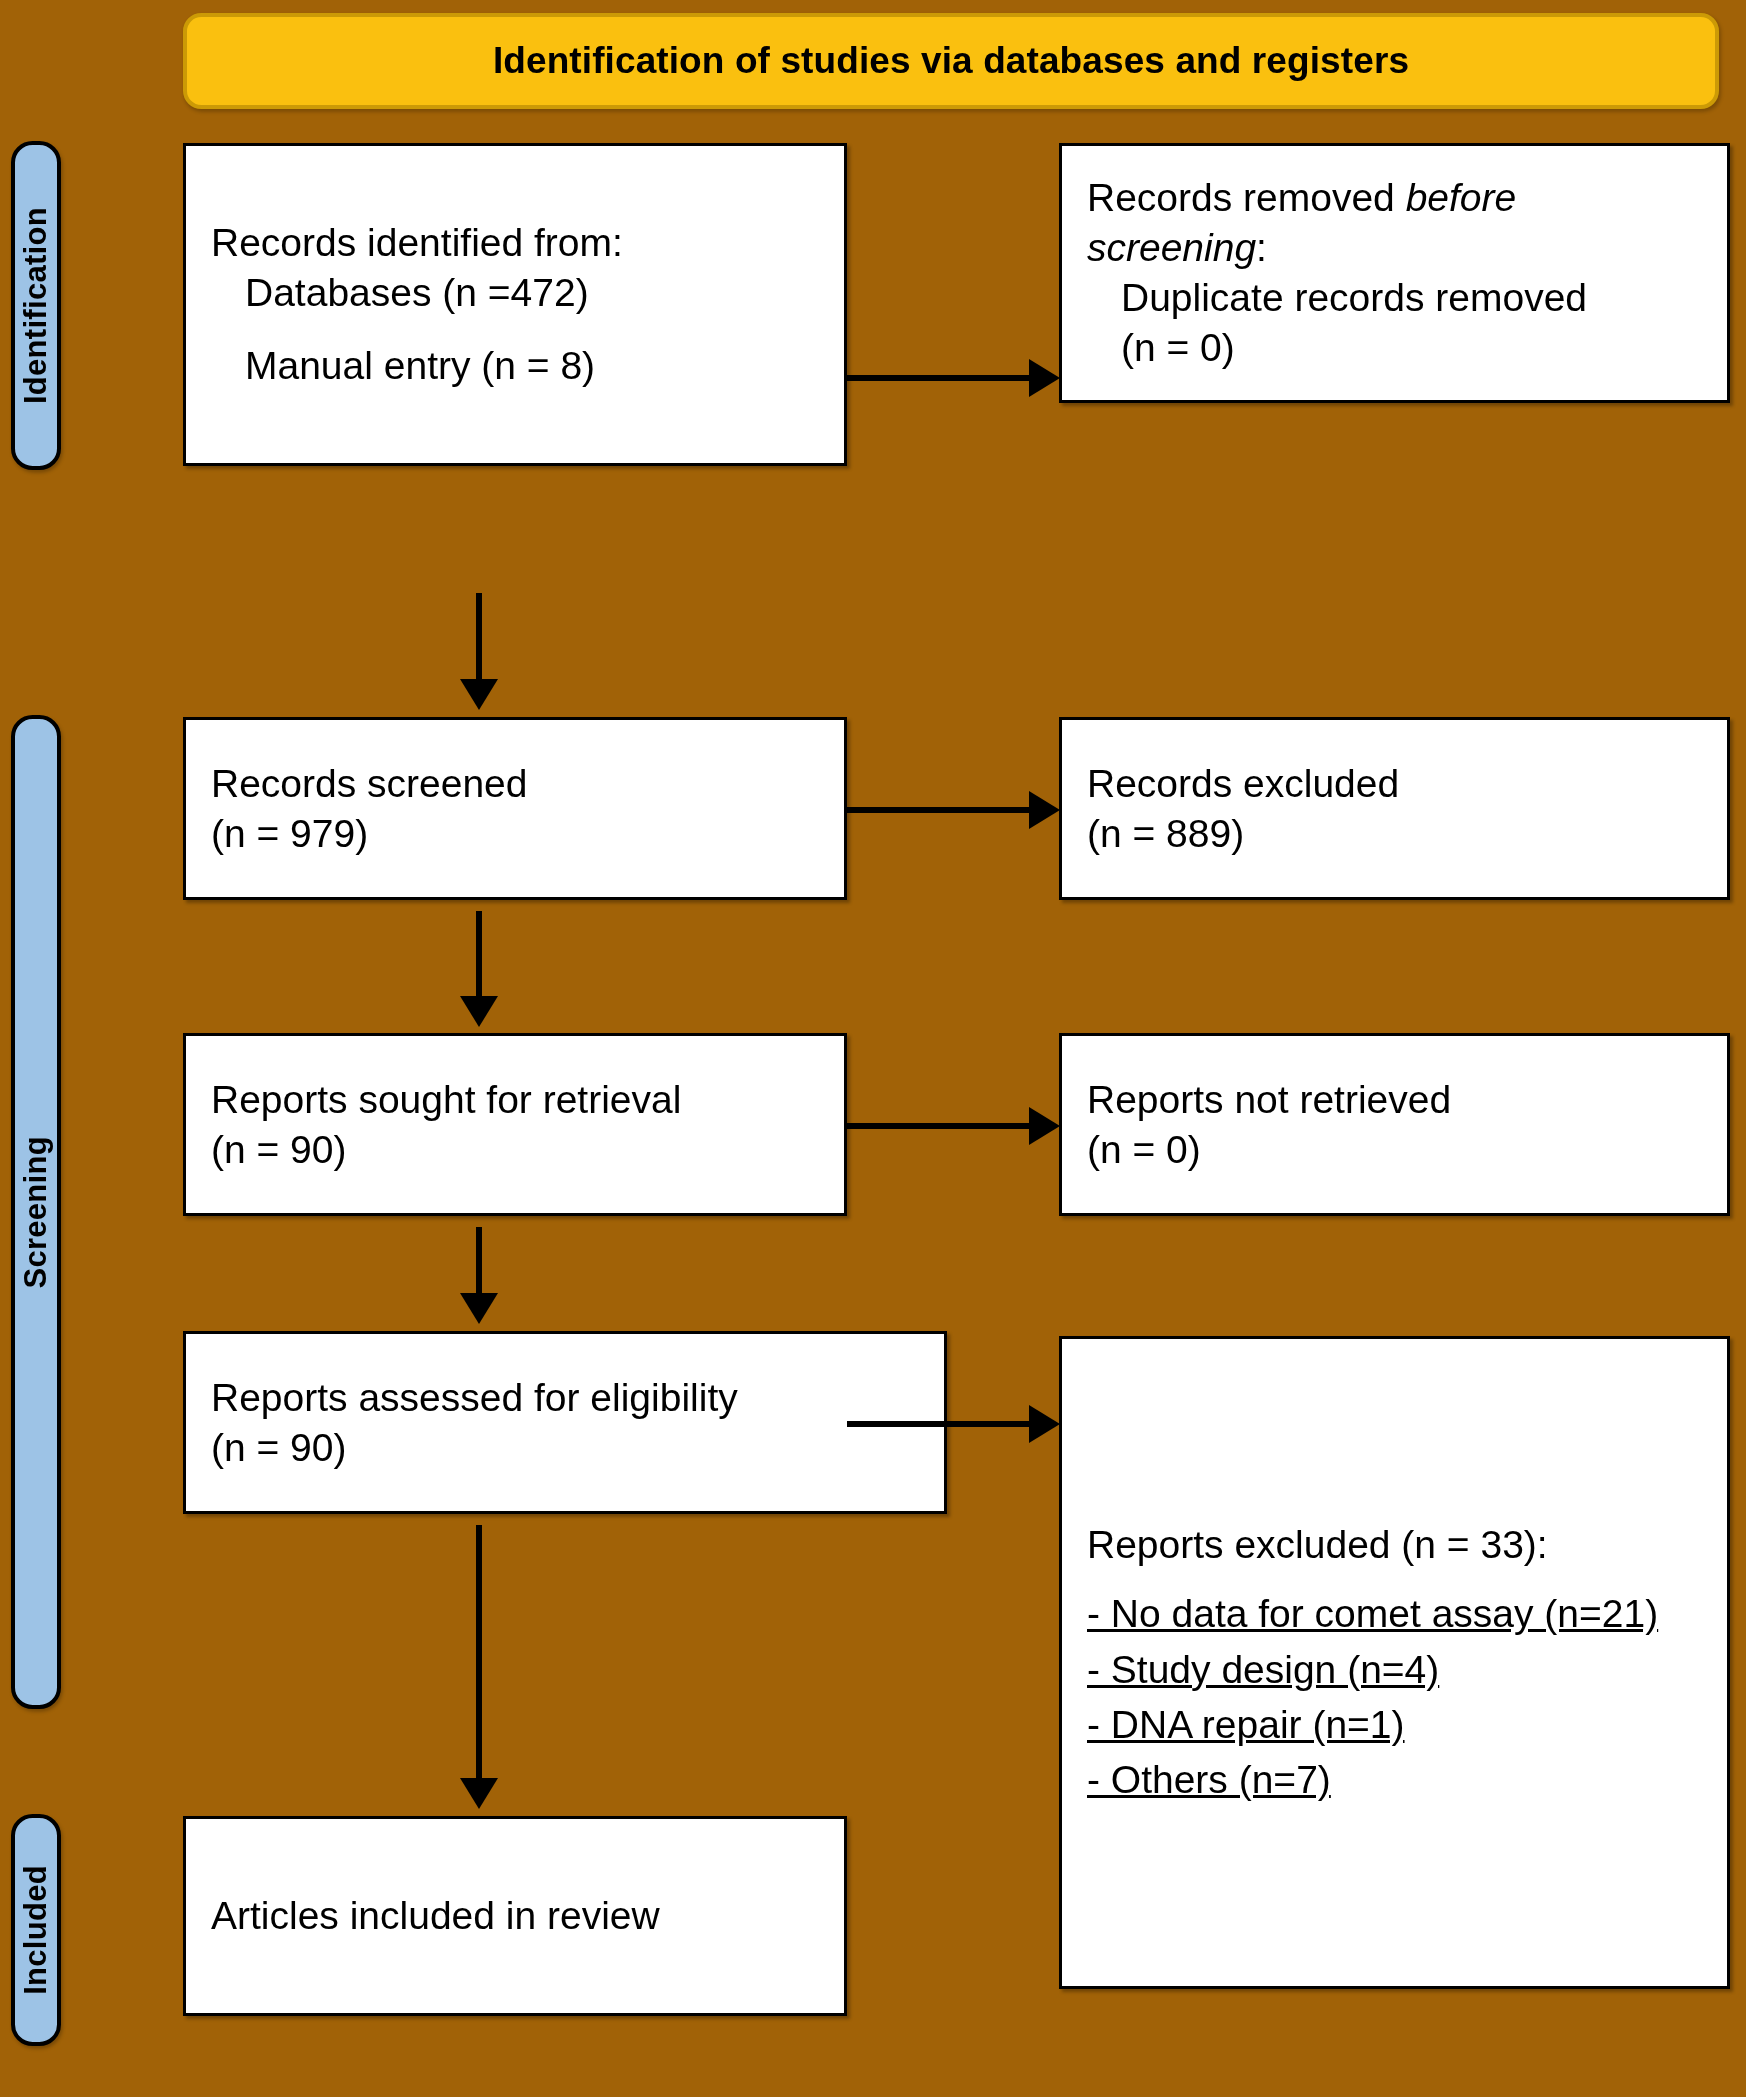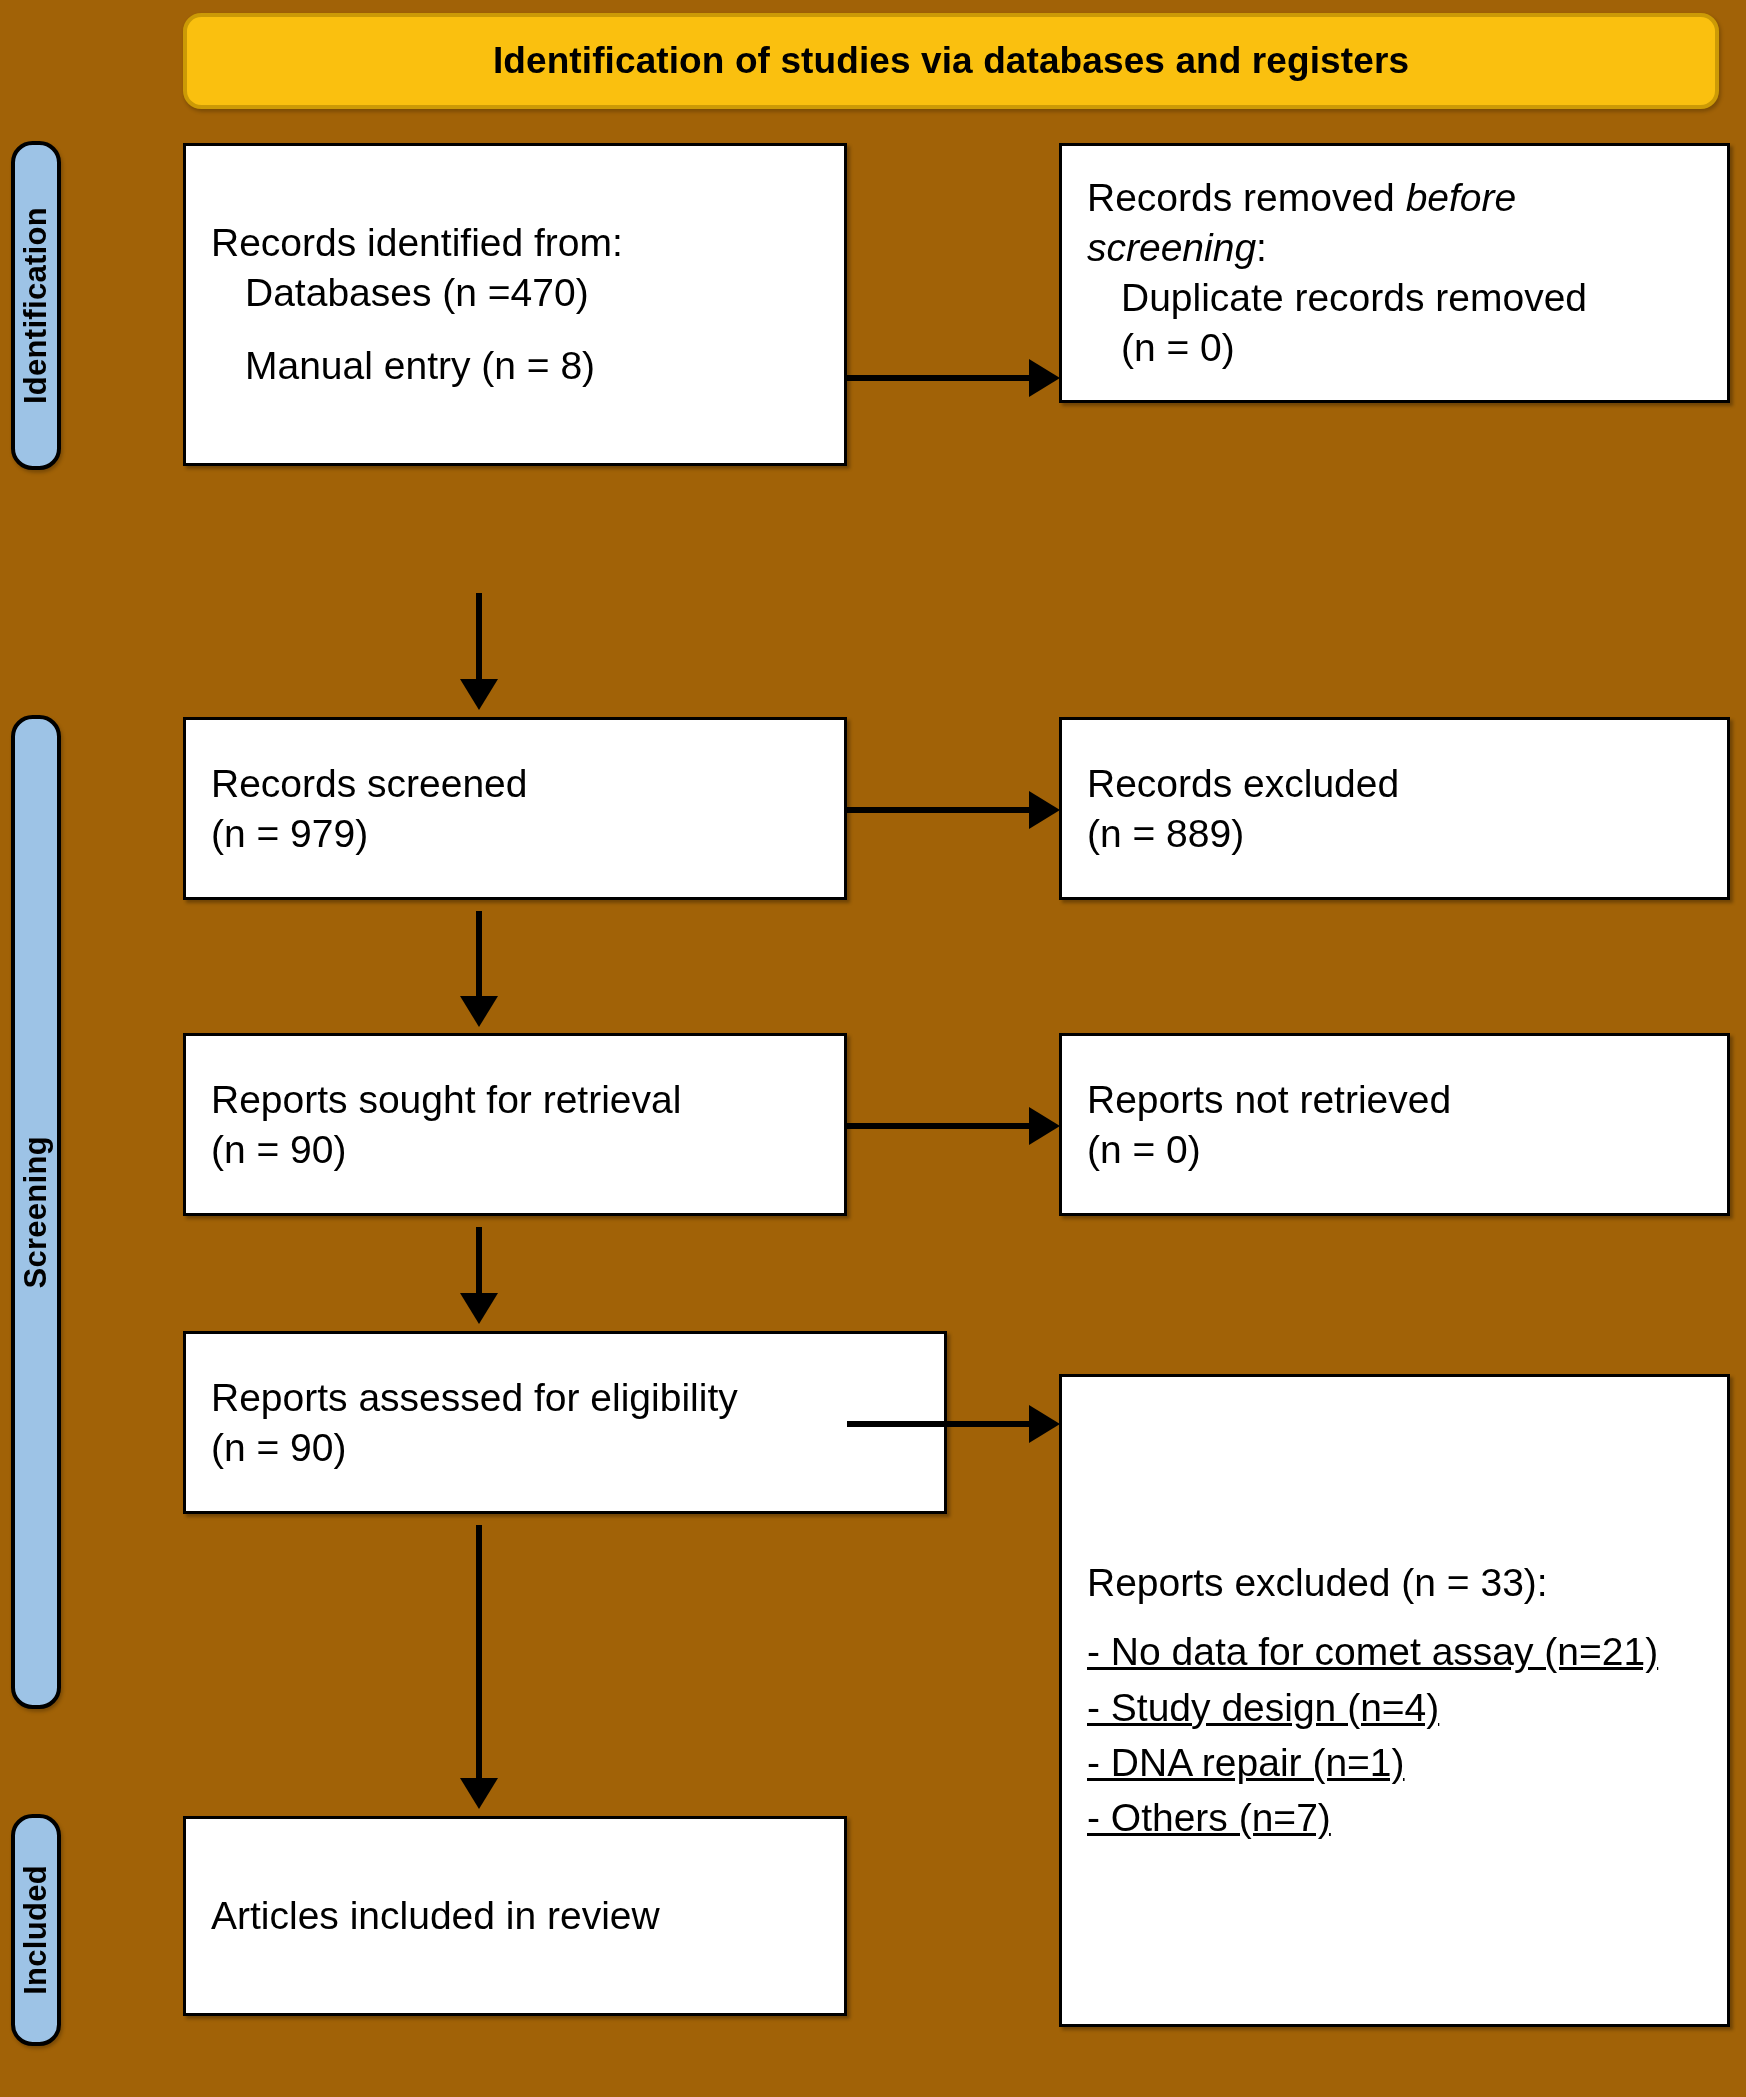--- a/index.html
+++ b/index.html
@@ -100,21 +100,21 @@
   
   #box-identified       { left: 183px; top: 143px;  width: 664px; height: 323px; }
   #box-screened         { left: 183px; top: 717px; width: 664px; height: 183px; }
   #box-sought           { left: 183px; top: 1033px; width: 664px; height: 183px; }
   #box-assessed         { left: 183px; top: 1331px; width: 764px; height: 183px; }
   #box-included         { left: 183px; top: 1816px; width: 664px; height: 200px; }
   
   #box-removed          { left: 1059px; top: 143px;  width: 671px; height: 260px; }
   #box-excluded-records { left: 1059px; top: 717px; width: 671px; height: 183px; }
   #box-not-retrieved    { left: 1059px; top: 1033px; width: 671px; height: 183px; }
-  #box-reports-excluded { left: 1059px; top: 1374px; width: 671px; height: 653px; }
+  #box-reports-excluded { left: 1059px; top: 1336px; width: 671px; height: 653px; }
   #box-reports-excluded .flow-box-inner { justify-content: flex-start; }
 
   
   .arrow {
     position: absolute;
   }
   .arrow-h .shaft {
     position: absolute;
     left: 0;
     top: 50%;
@@ -186,21 +186,21 @@
   <div class="stage-bar" id="stage-screening">
     <span class="stage-bar-text">Screening</span>
   </div>
   <div class="stage-bar" id="stage-included">
     <span class="stage-bar-text">Included</span>
   </div>
 
   <div class="flow-box" id="box-identified">
     <div class="flow-box-inner">
       <div class="box-line">Records identified from:</div>
-      <div class="box-line indent">Databases (n =470)</div>
+      <div class="box-line indent">Databases (n =472)</div>
       <div class="box-line blank"></div>
       <div class="box-line indent">Manual entry (n = 8)</div>
     </div>
   </div>
 
   <div class="flow-box" id="box-removed">
     <div class="flow-box-inner">
       <div class="box-line"><span>Records removed </span><span class="ital">before</span></div>
       <div class="box-line"><span class="ital">screening</span><span>:</span></div>
       <div class="box-line indent">Duplicate records removed</div>

